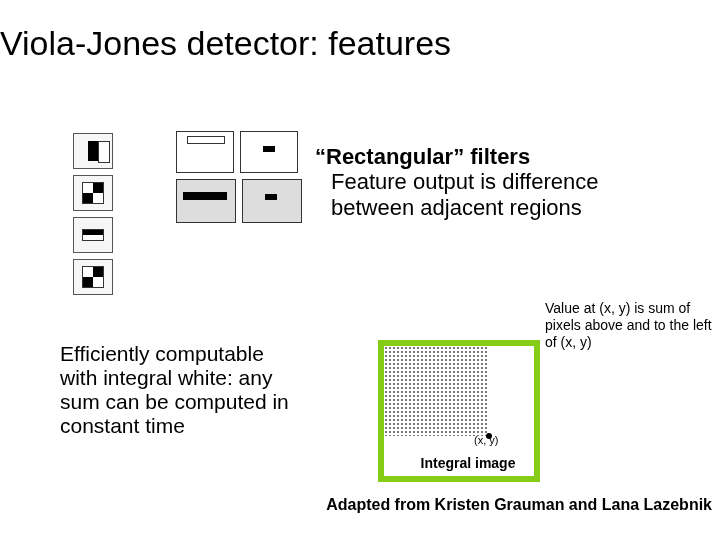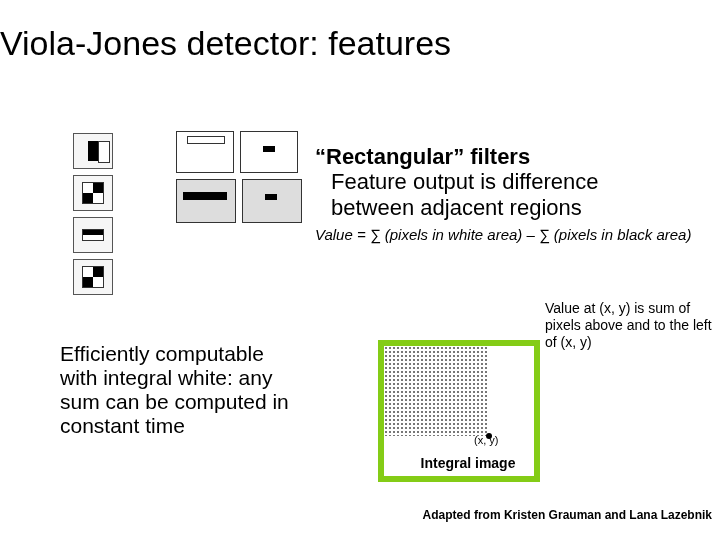--- a/index.html
+++ b/index.html
@@ -167,22 +167,22 @@
     left: 378px;
     top: 455px;
     width: 180px;
     text-align:center;
     font-weight:bold;
     font-size: 14px;
   }
   .credit {
     position:absolute;
     right: 8px;
-    bottom: 18px;
-    font-size: 12px;
+    bottom: 26px;
+    font-size: 16px;
     font-weight: bold;
   }
 </style>
 </head>
 <body>
 
 <div class="slide">
 
   <div class="title">Viola-Jones detector: features</div>
 
@@ -211,21 +211,20 @@
   </div>
 
   <div class="bullet1">
     <span class="head">“Rectangular” filters</span><br>
     <span style="margin-left:16px; display:inline-block;">
       <span>Feature output is difference</span><br>
       <span>between adjacent regions</span>
     </span>
   </div>
 
-  <div class="formula">Value = ∑ (pixels in white area) – ∑ (pixels in black area)</div>
 
   <div class="bullet2">
     <span>Efficiently computable</span><br>
     <span>with integral white: any</span><br>
     <span>sum can be computed in</span><br>
     <span>constant time</span>
   </div>
 
   <div class="integral-wrap">
     <div class="integral-img">

